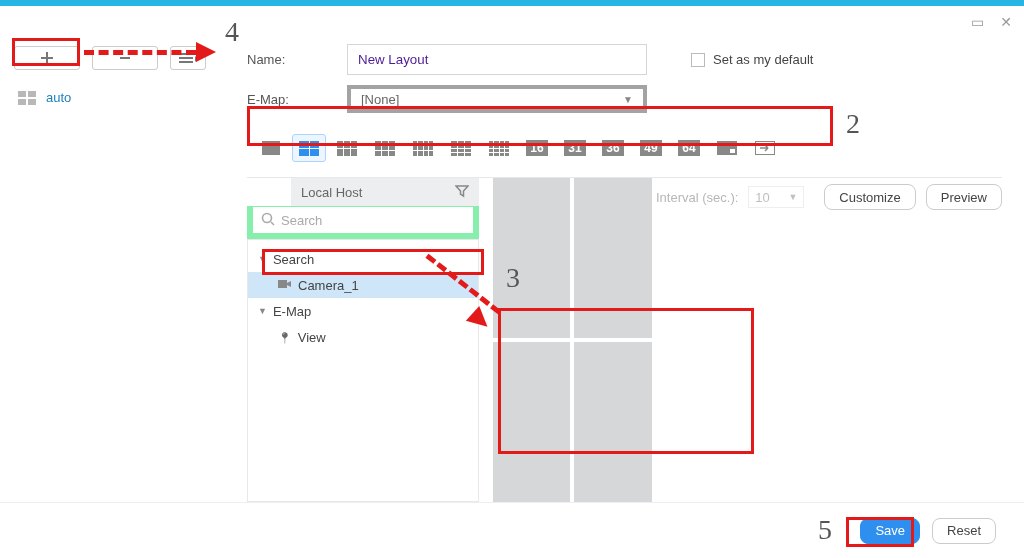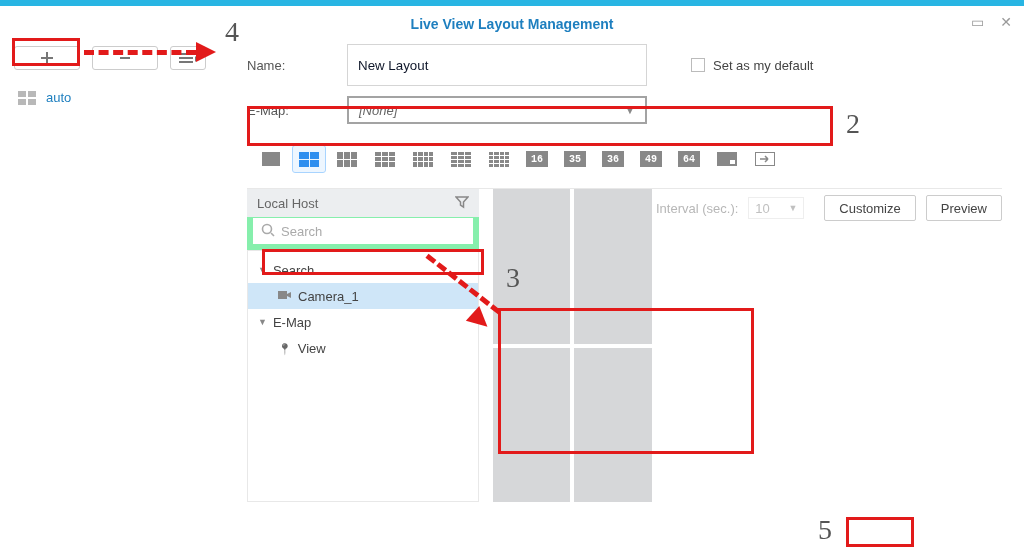--- a/index.html
+++ b/index.html
@@ -19,72 +19,71 @@
   .grid-ic { width:18px;height:14px; position:relative; }
   .grid-ic::before { content:""; display:block;width:100%;height:100%;
     background:
       linear-gradient(#b8b8b8,#b8b8b8), linear-gradient(#b8b8b8,#b8b8b8),
       linear-gradient(#b8b8b8,#b8b8b8), linear-gradient(#b8b8b8,#b8b8b8);
     background-size:8px 6px; background-position:0 0, 10px 0, 0 8px, 10px 8px; background-repeat:no-repeat;
   }
   .content { flex:1; padding:8px 22px 0 22px; display:flex; flex-direction:column; position:relative; }
   .formrow { display:flex; align-items:center; margin-bottom:10px; gap:20px; }
   .formrow label { width:80px; color:#555; }
-  .txtinput { height:42px; width:300px; border:1px solid #d5d5d5; background:#fff; padding:0 10px; color:#0f172a; }
-  .select { height:28px; width:300px; border:2px solid #a3a3a3; background:#fff; padding:0 10px; color:#666; display:flex; align-items:center; justify-content:space-between; cursor:pointer;font-style:italic; }
+  .txtinput { height:31px; width:300px; border:1px solid #d5d5d5; background:#fff; padding:0 10px; color:#4c1d95; }
+  .select { height:28px; width:300px; border:4px solid #a3a3a3; background:#fff; padding:0 10px; color:#666; display:flex; align-items:center; justify-content:space-between; cursor:pointer; }
   .chk { display:flex; align-items:center; gap:8px; margin-left:24px; }
   .chk .box { width:14px;height:14px;border:1px solid #bbb;background:#fff;}
 
   .layout-picker { display:flex; gap:6px; padding:12px 8px; flex-wrap:nowrap;}
   .lp-btn { width:32px; height:26px; display:flex; align-items:center; justify-content:center; cursor:pointer; border-radius:2px; }
   .lp-btn.sel { outline:1px solid #a8d4ff; background:#edf6ff; }
   .lp-solid{width:18px;height:14px;background:#888;}
   .lp-grid{width:20px;height:15px;display:grid;gap:1px;}
   .lp-grid span{background:#888;}
   .lp-grid.sel span{background:#2f8fef;}
-  .lp-txt{width:22px;height:16px;background:#888;color:#fff;font-size:10px;font-weight:bold;display:flex;align-items:center;justify-content:center;font-family:Liberation Mono, monospace;}
+  .lp-txt{width:22px;height:16px;background:#888;color:#fff;font-size:12px;font-weight:bold;display:flex;align-items:center;justify-content:center;}
 
   .workarea { flex:1; display:flex; gap:14px; border-top:1px solid #e8e8e8; margin-top:4px; padding-top:0;}
   .tree-panel { width:232px; display:flex; flex-direction:column; }
-  .tree-head { background:#eceef0; height:28px; display:flex; align-items:center; justify-content:space-between; padding:0 10px; color:#666;}
+  .tree-head { background:#eceef0; height:28px; display:flex; align-items:center; justify-content:space-between; padding:0 10px; color:#666;margin-left:44px;}
   .search-wrap { background:#86efac; padding:1px 0 6px 0;}
   .search-in { margin:0 6px; background:#fff; height:26px; display:flex;align-items:center; padding:0 8px; color:#aaa; gap:6px;}
   .tree { background:#fff; border:1px solid #e8e8e8; flex:1; padding:6px 0; }
   .tree-row{ height:26px; display:flex;align-items:center; padding:0 10px; gap:6px; cursor:pointer;}
   .tree-row.sel{ background:#cfe6f8;}
   .tree-row .caret{ font-size:9px;color:#888;}
   .tree-row.indent{ padding-left:30px;}
   .tree-row.indent2{ padding-left:30px;}
   .pin-ic::before{content:"📍";font-size:11px;filter:grayscale(1);}
 
   .grid-preview { flex:1; display:flex; flex-direction:row; }
   .grid-cells { flex:1; display:grid; grid-template-columns:1fr 1fr; grid-template-rows:1fr 1fr; gap:4px;}
   .cell { background:#d6d7d9;}
   .grid-foot { height:34px; display:flex; align-items:center; gap:10px; padding-top:4px;}
   .grid-foot .lbl { color:#b7b7b7; margin-left:4px;}
   .mini-select { width:56px; height:22px; border:1px solid #eee; display:flex;align-items:center; padding:0 6px; color:#c0c0c0; justify-content:space-between; pointer-events:none;}
   .rbtn { margin-left:auto; }
-  .btn { height:26px; padding:0 14px; border:1px solid #ccc; background:#fff; border-radius:2px; cursor:pointer; display:inline-flex;align-items:center;}
+  .btn { height:26px; padding:0 14px; border:1px solid #ccc; background:#fff; border-radius:8px; cursor:pointer; display:inline-flex;align-items:center;}
 
   .bottombar { position:absolute; left:0;right:0;bottom:0; height:56px; border-top:1px solid #eee; display:flex; align-items:center; justify-content:flex-end; padding:0 28px; gap:12px;}
   .btn.prim { background:#2f8fef; border-color:#2f8fef; color:#fff;}
 
   
   .anno { position:absolute; pointer-events:none; z-index:50; }
   .anno-box { border:3px solid #e21a1a; }
   .anno-num { position:absolute; font-size:28px; color:#555; font-family: Georgia, serif; pointer-events:none; z-index:60;}
   .dashed-red { position:absolute; border-top:5px dashed #e21a1a; pointer-events:none; z-index:55;}
   .arrow-red { position:absolute; width:0;height:0; border-left:20px solid #e21a1a; border-top:10px solid transparent; border-bottom:10px solid transparent; pointer-events:none; z-index:55;}
 </style>
 </head>
 <body>
 
 <div class="app">
   <div class="titlebar"></div>
-  <div class="wintitle">Live View Layout Management</div>
   <div class="win-controls">
     <span>▭</span>
     <span>✕</span>
   </div>
 
   <div class="main">
 
     <div class="sidebar">
       <div class="side-tools">
         <div class="tool-btn">
@@ -211,21 +210,21 @@
               <span></span>
               <span></span>
               <span></span>
               <span></span>
             </div>
           </div>
         <div class="lp-btn">
             <div class="lp-txt">16</div>
           </div>
         <div class="lp-btn">
-            <div class="lp-txt">35</div>
+            <div class="lp-txt">31</div>
           </div>
         <div class="lp-btn">
             <div class="lp-txt">36</div>
           </div>
         <div class="lp-btn">
             <div class="lp-txt">49</div>
           </div>
         <div class="lp-btn">
             <div class="lp-txt">64</div>
           </div>
@@ -303,20 +302,24 @@
             <div class="rbtn"></div>
             <div class="btn">Customize</div>
             <div class="btn">Preview</div>
           </div>
         </div>
       </div>
 
     </div>
   </div>
 
+  <div class="bottombar">
+    <div class="btn prim">Save</div>
+    <div class="btn">Reset</div>
+  </div>
 
   <div class="anno anno-box" style="top:38px;left:12px;width:68px;height:28px"></div>
   <div class="dashed-red" style="top:50px;left:84px;width:112px"></div>
   <div class="arrow-red" style="top:42px;left:196px"></div>
 
   <div class="anno anno-box" style="top:106px;left:247px;width:586px;height:40px"></div>
   <div class="anno-num" style="top:108px;left:846px">2</div>
 
   <div class="anno anno-box" style="top:249px;left:262px;width:222px;height:26px"></div>
   <div style="position:absolute;top:277px;left:404px;width:92px;height:48px;transform:rotate(38deg);border-top:5px dashed #e21a1a;pointer-events:none;z-index:55"></div>

